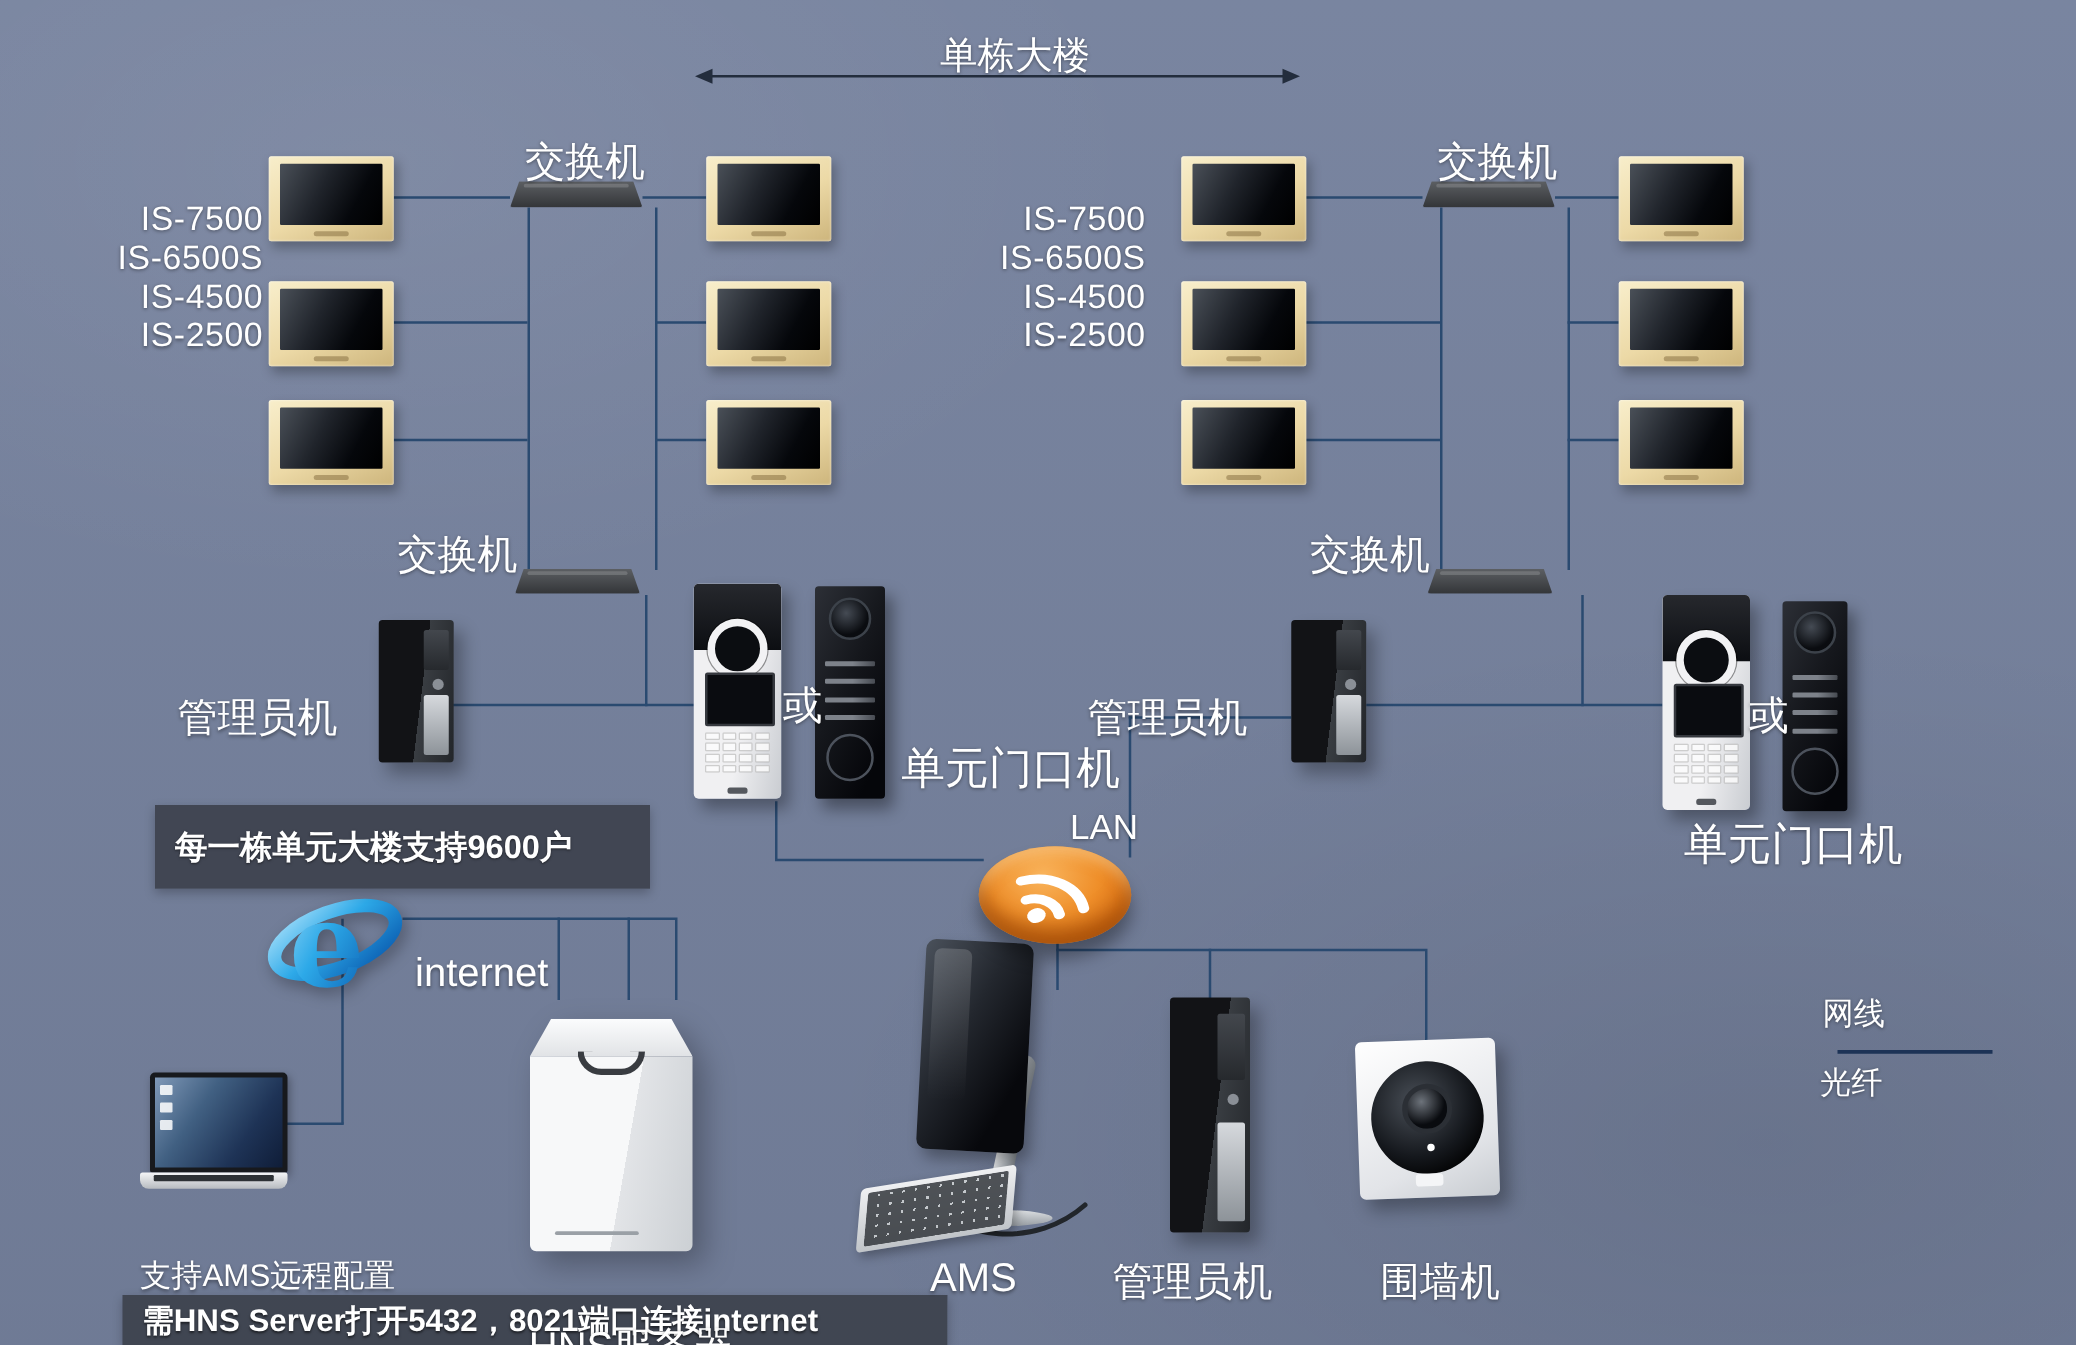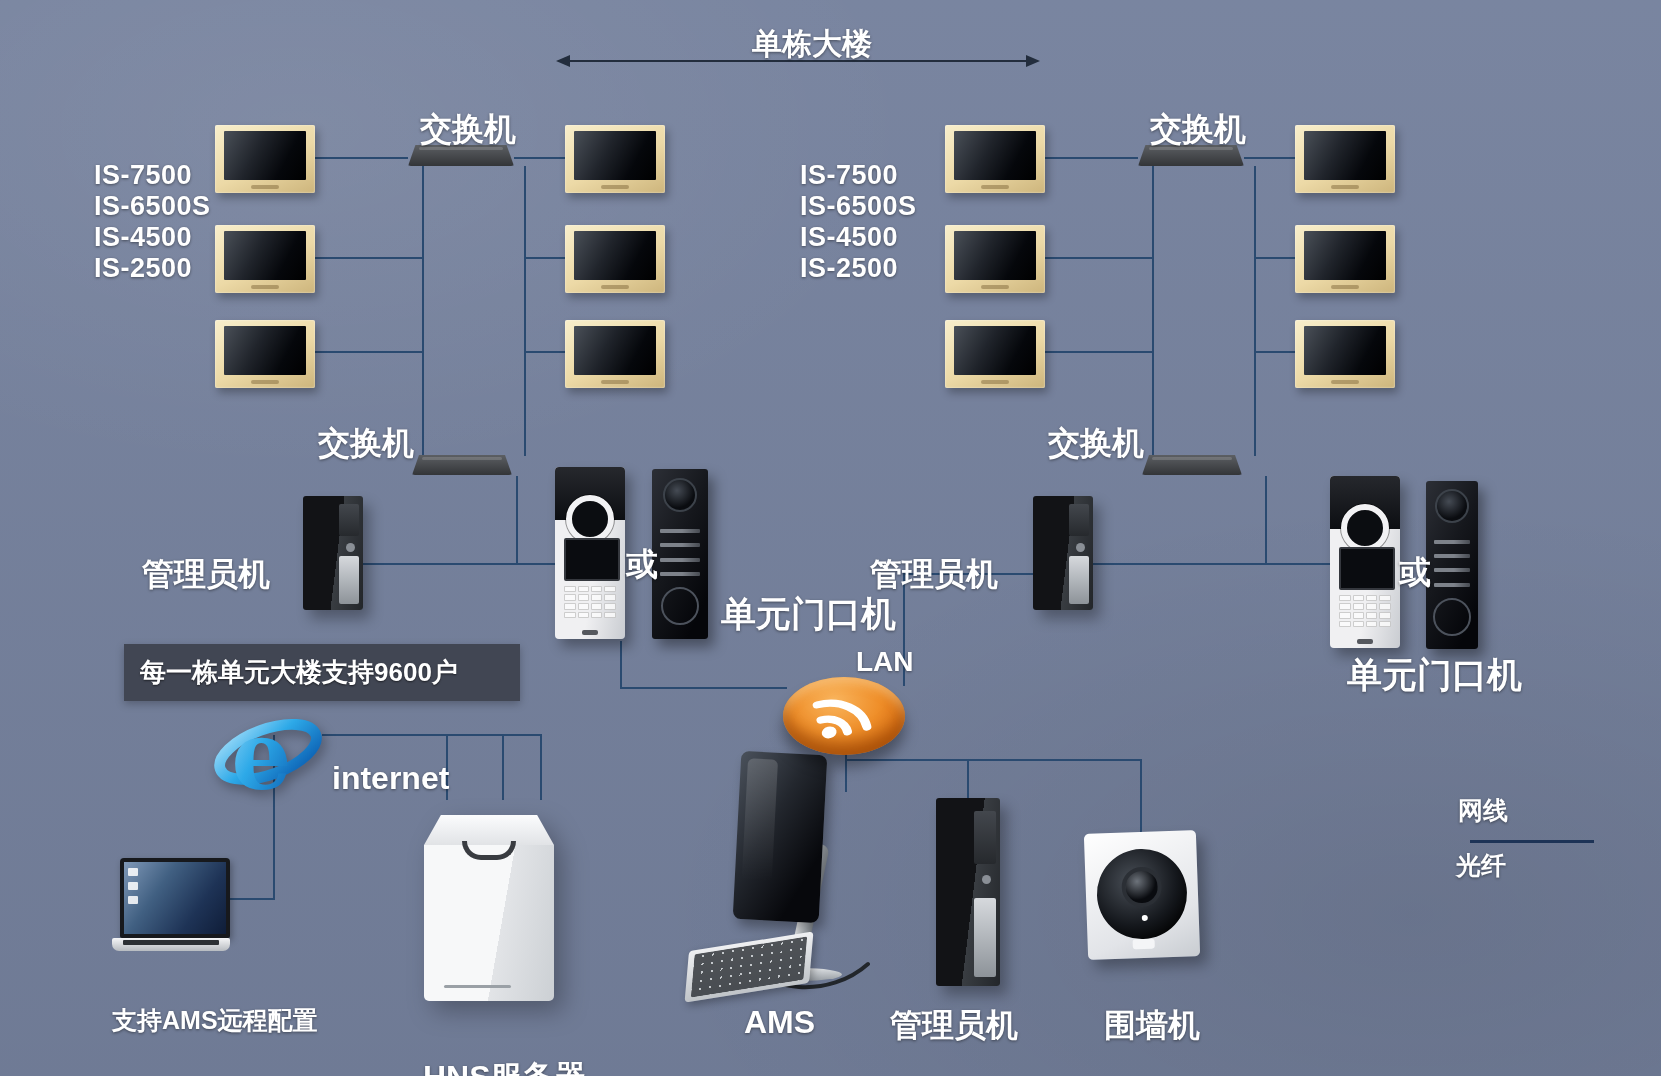--- a/index.html
+++ b/index.html
@@ -5,22 +5,22 @@
   html,body{margin:0;padding:0;background:#5b6678;}
   #canvas{
     position:relative;width:1661px;height:1076px;overflow:hidden;
     background-color:#75819d;
     background-image:
       radial-gradient(900px 500px at 18% 12%, rgba(255,255,255,.06), rgba(255,255,255,0) 70%),
       radial-gradient(1100px 600px at 85% 85%, rgba(0,0,0,.07), rgba(0,0,0,0) 70%),
       linear-gradient(180deg, rgba(255,255,255,.03), rgba(0,0,0,.05));
     font-family:"Liberation Sans","DejaVu Sans",sans-serif;
   }
-  .lbl{position:absolute;color:#fff;font-weight:bold;white-space:nowrap;
-       text-shadow:0 1px 3px rgba(0,0,0,.45);z-index:40;}.f25{font-size:25px}.f26{font-size:32px}
+  .lbl{position:absolute;color:#fff;font-weight:normal;white-space:nowrap;
+       text-shadow:0 1px 3px rgba(0,0,0,.45);z-index:40;text-align:right;}.f25{font-size:25px}.f26{font-size:32px}
   .f27{font-size:35px}.f28{font-size:28px}.f30{font-size:30px}
   .mlist div{line-height:31px;font-size:27px;letter-spacing:.5px;}
 
   .ln{position:absolute;background:#2a4a70;z-index:5;}
   .lnleg{position:absolute;background:#1d3356;z-index:5;}
 
   .banner{position:absolute;background:rgba(58,63,73,.88);color:#fff;font-weight:bold;
       display:flex;align-items:center;padding:0 16px;white-space:nowrap;
       text-shadow:0 1px 2px rgba(0,0,0,.55);box-shadow:0 3px 8px rgba(0,0,0,.25);z-index:30;}
 
@@ -365,21 +365,21 @@
     <div class="drows">
         <i></i>
         <i></i>
         <i></i>
         <i></i>
       </div>
     <div class="dspk"></div>
   </div>
   <div class="lbl f27" style="left:1347px;top:652px">单元门口机</div>
 
-  <div class="banner" style="left:124px;top:644px;width:364px;height:57px;font-size:26px">每一栋单元大楼支持9600户</div>
+  <div class="banner" style="left:124px;top:644px;width:364px;height:67px;font-size:26px">每一栋单元大楼支持9600户</div>
 
   <div class="lbl f28" style="left:856px;top:646px">LAN</div>
   <div class="landisc" style="left:783px;top:677px">
     <svg width="64" height="64" viewBox="0 0 64 64">
       <circle cx="13" cy="51" r="7.5" fill="#fff"></circle>
       <path d="M8 33 a23 23 0 0 1 23 23" fill="none" stroke="#fff" stroke-width="9" stroke-linecap="round"></path>
       <path d="M8 13 a43 43 0 0 1 43 43" fill="none" stroke="#fff" stroke-width="9" stroke-linecap="round"></path>
     </svg>
   </div>
 
@@ -443,18 +443,19 @@
   <div class="lbl f26" style="left:890px;top:1004px">管理员机</div>
 
   <div class="wallcam" style="left:1086px;top:832px">
     <div class="ring"></div>
       <div class="lens"></div>
       <div class="dot"></div>
       <div class="notch"></div>
   </div>
   <div class="lbl f26" style="left:1104px;top:1004px">围墙机</div>
 
+  <div class="banner" style="left:98px;top:1036px;width:628px;height:40px;font-size:25px">需HNS Server打开5432，8021端口连接internet</div>
 
   <div class="lbl f25" style="left:1458px;top:794px">网线</div>
   <i class="lnleg" style="left:1470px;top:840px;width:124px;height:3px"></i>
   <div class="lbl f25" style="left:1456px;top:849px">光纤</div>
 
 </div>
 
 </body></html>

